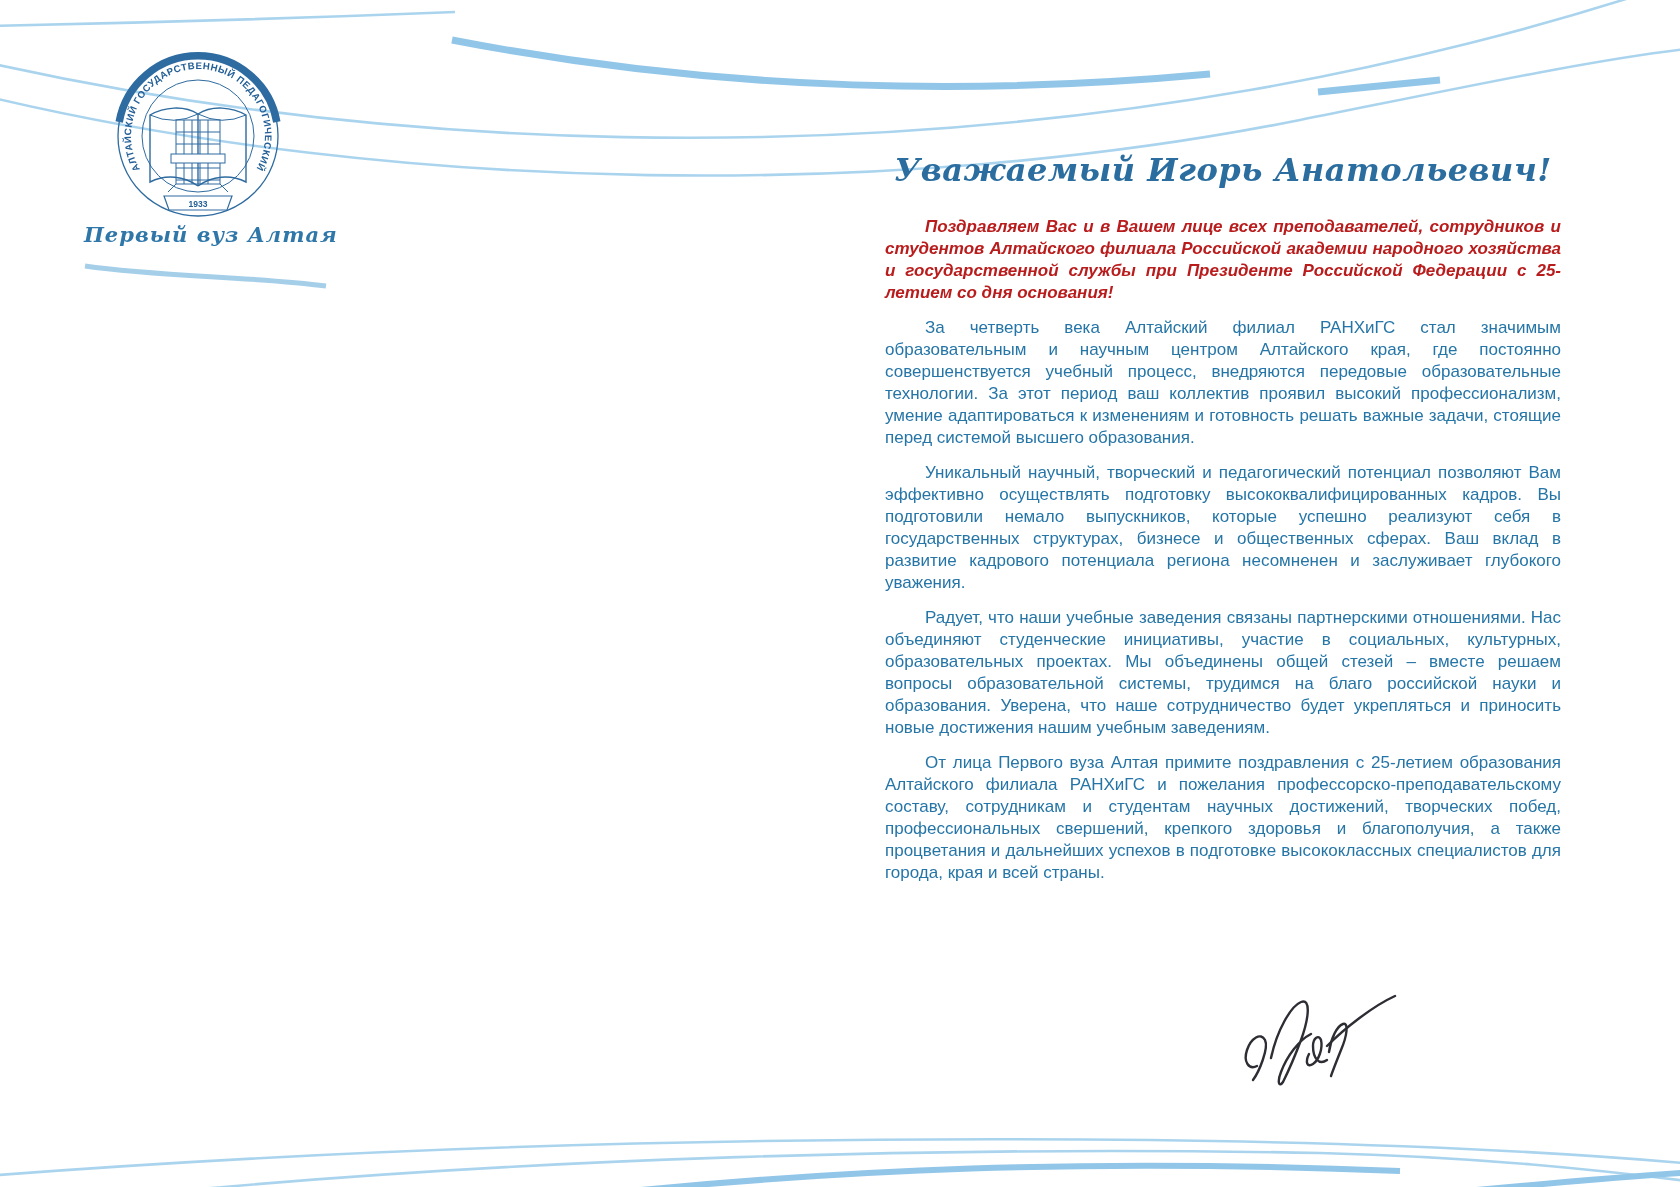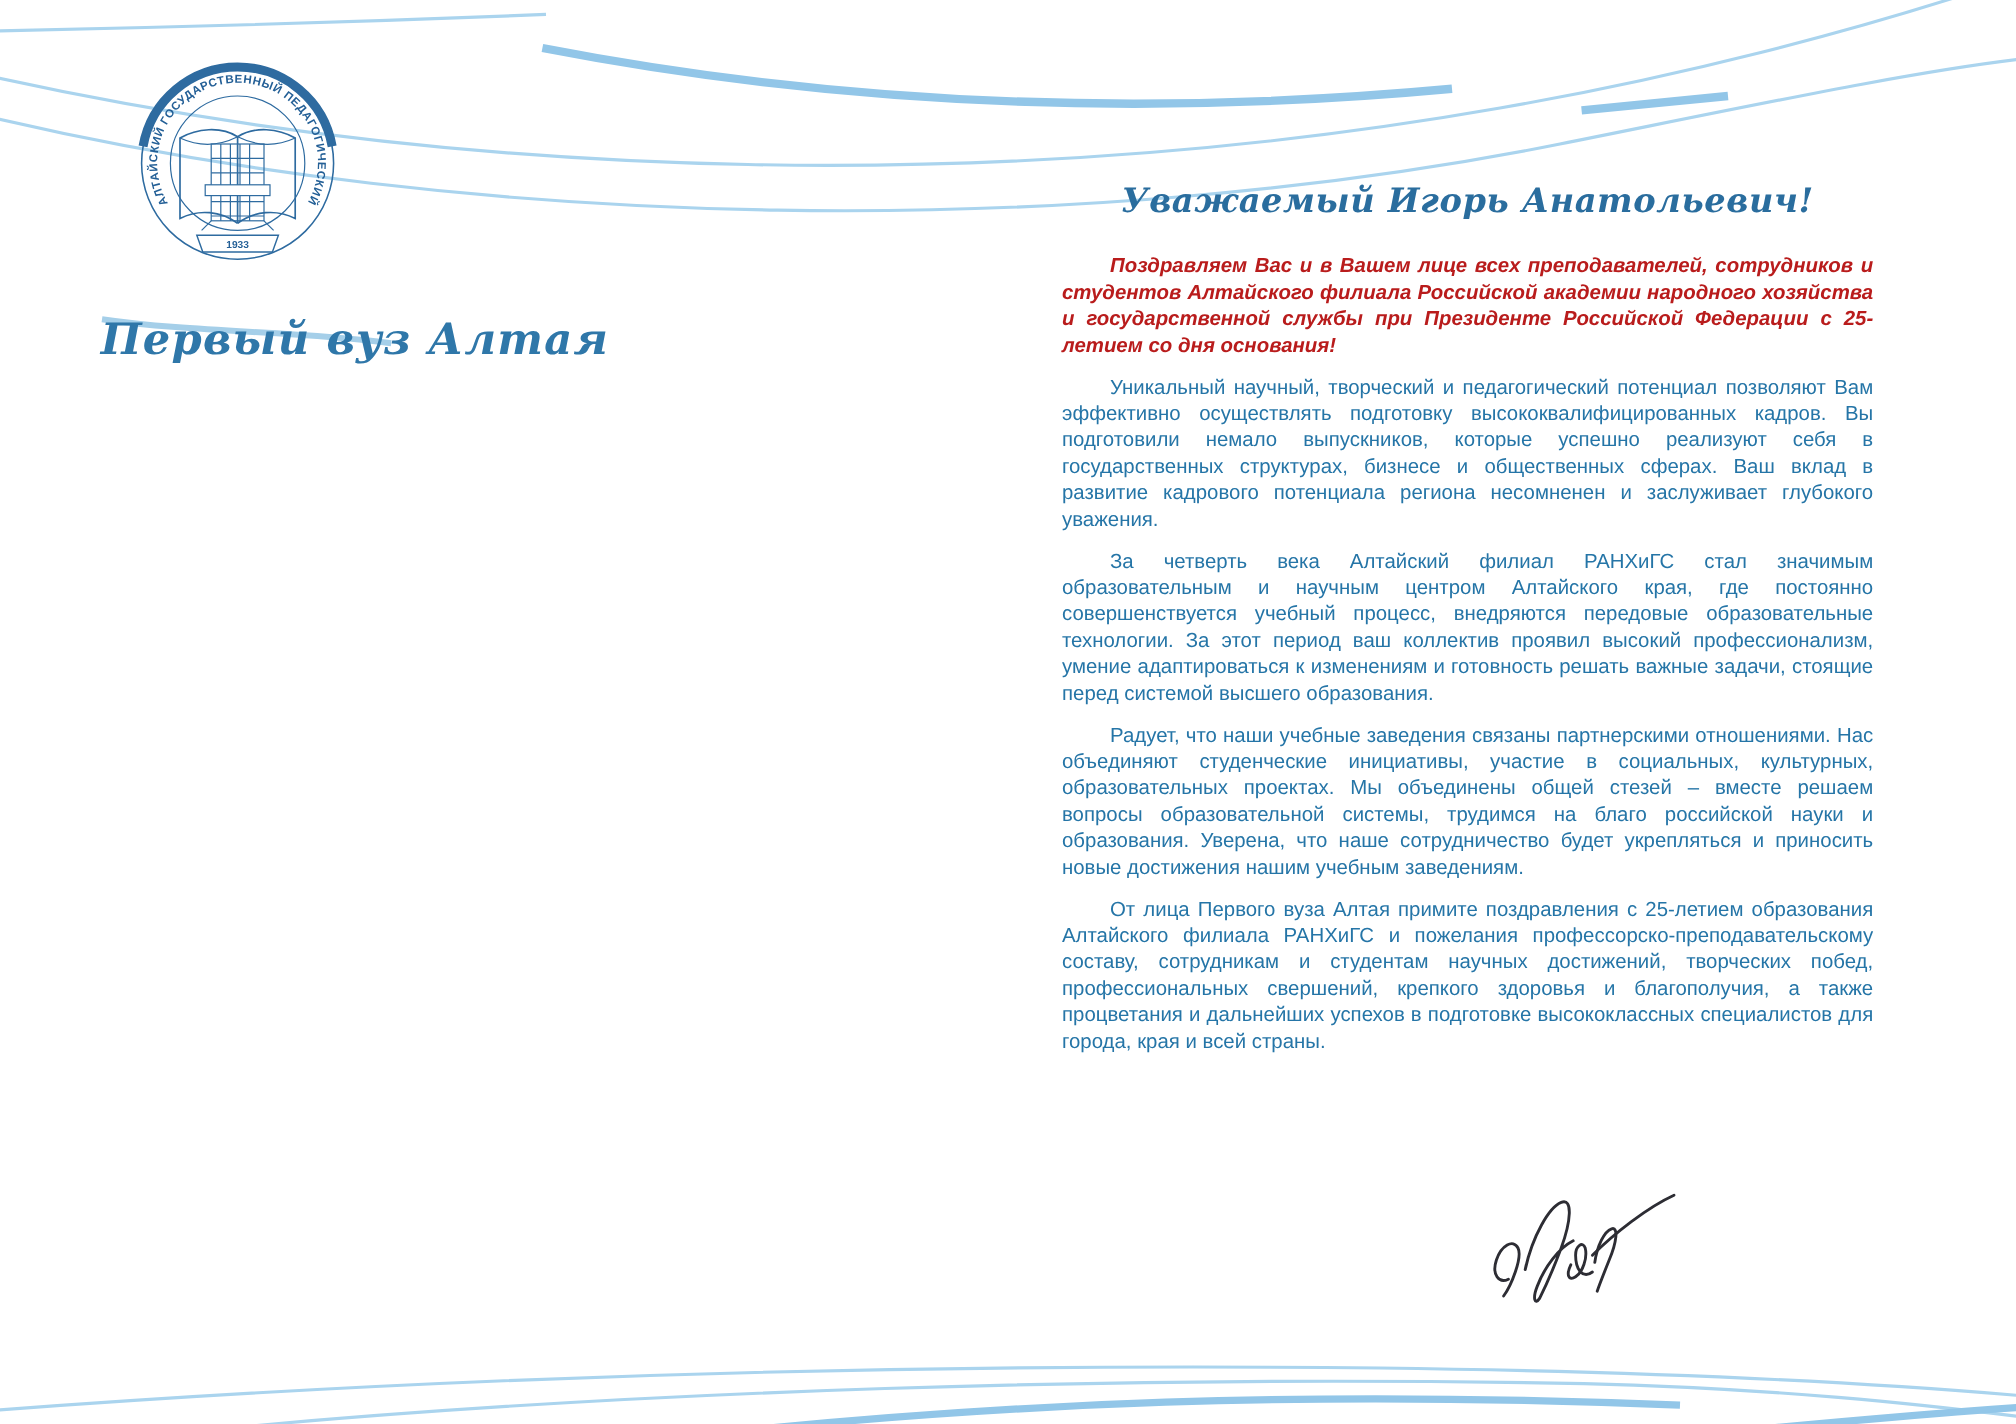--- a/index.html
+++ b/index.html
@@ -19,29 +19,29 @@
   
   .emblem{position:absolute;left:112px;top:50px;width:172px;height:176px;z-index:1;}
   .emblem .line{stroke:#2e6ba0;fill:none;}
   .ring-text{fill:#235f96;font-family:"Liberation Sans", sans-serif;font-weight:bold;
              font-size:9.6px;letter-spacing:0.55px;}
   .year-text{fill:#235f96;font-family:"Liberation Sans", sans-serif;font-weight:bold;font-size:8.5px;}
 
   .slogan{
     position:absolute;left:84px;top:222px;width:260px;z-index:1;
     font-family:"DejaVu Serif", serif;font-style:italic;font-weight:bold;
-    font-size:36px;color:#2f77a9;white-space:nowrap;letter-spacing:1px;margin-top:40px;
+    font-size:21px;color:#2f77a9;white-space:nowrap;letter-spacing:1px;
   }
 
   
   .letter{position:absolute;left:885px;top:150px;width:676px;z-index:1;}
   .salutation{
     margin:0 0 26px 0;text-align:center;
     font-family:"DejaVu Serif", serif;font-style:italic;font-weight:bold;
-    font-size:28px;line-height:1.25;color:#2a6d9e;letter-spacing:0.5px;
+    font-size:32px;line-height:1.25;color:#2a6d9e;letter-spacing:0.5px;
   }
   .letter p{
     margin:0 0 13px 0;
     text-align:justify;text-indent:40px;
     font-size:17px;line-height:22px;color:#2575a7;
   }
   .letter p.lead{font-weight:bold;font-style:italic;color:#b91c1c;}
 
   
   .signoff{
@@ -112,22 +112,22 @@
       <path class="line" d="M52,146 L120,146 L115,160 L57,160 Z" stroke-width="1.2" fill="#ffffff"></path>
       <text class="year-text" x="86" y="156.5" text-anchor="middle">1933</text>
     </g>
   </svg>
 
   <div class="slogan">Первый вуз Алтая</div>
 
   <div class="letter">
     <h1 class="salutation">Уважаемый Игорь Анатольевич!</h1>
     <p class="lead">Поздравляем Вас и в Вашем лице всех преподавателей, сотрудников и студентов Алтайского филиала Российской академии народного хозяйства и государственной службы при Президенте Российской Федерации с 25-летием со дня основания!</p>
+    <p>За четверть века Алтайский филиал РАНХиГС стал значимым образовательным и научным центром Алтайского края, где постоянно совершенствуется учебный процесс, внедряются передовые образовательные технологии. За этот период ваш коллектив проявил высокий профессионализм, умение адаптироваться к изменениям и готовность решать важные задачи, стоящие перед системой высшего образования.</p>
     <p>Уникальный научный, творческий и педагогический потенциал позволяют Вам эффективно осуществлять подготовку высококвалифицированных кадров. Вы подготовили немало выпускников, которые успешно реализуют себя в государственных структурах, бизнесе и общественных сферах. Ваш вклад в развитие кадрового потенциала региона несомненен и заслуживает глубокого уважения.</p>
-    <p>За четверть века Алтайский филиал РАНХиГС стал значимым образовательным и научным центром Алтайского края, где постоянно совершенствуется учебный процесс, внедряются передовые образовательные технологии. За этот период ваш коллектив проявил высокий профессионализм, умение адаптироваться к изменениям и готовность решать важные задачи, стоящие перед системой высшего образования.</p>
     <p>Радует, что наши учебные заведения связаны партнерскими отношениями. Нас объединяют студенческие инициативы, участие в социальных, культурных, образовательных проектах. Мы объединены общей стезей – вместе решаем вопросы образовательной системы, трудимся на благо российской науки и образования. Уверена, что наше сотрудничество будет укрепляться и приносить новые достижения нашим учебным заведениям.</p>
     <p>От лица Первого вуза Алтая примите поздравления с 25-летием образования Алтайского филиала РАНХиГС и пожелания профессорско-преподавательскому составу, сотрудникам и студентам научных достижений, творческих побед, профессиональных свершений, крепкого здоровья и благополучия, а также процветания и дальнейших успехов в подготовке высококлассных специалистов для города, края и всей страны.</p>
   </div>
 
 
   <svg class="sig-scribble" viewBox="0 0 175 108" xmlns="http://www.w3.org/2000/svg" aria-hidden="true">
     <path d="M22,78 C14,82 8,74 12,62 C16,50 26,44 30,52 C34,60 24,84 18,92"></path>
     <path d="M36,70 C42,42 56,18 66,14 C76,10 74,30 66,52 C60,68 52,86 48,94 C44,100 42,94 46,84 C52,68 64,52 76,46"></path>
     <path d="M74,66 C70,74 72,80 78,76 C84,72 88,60 86,52 C84,46 78,50 78,58 C78,70 84,78 92,72"></path>
     <path d="M94,64 C96,50 102,38 108,36 C114,34 112,48 106,62 C102,72 98,82 96,88"></path>

